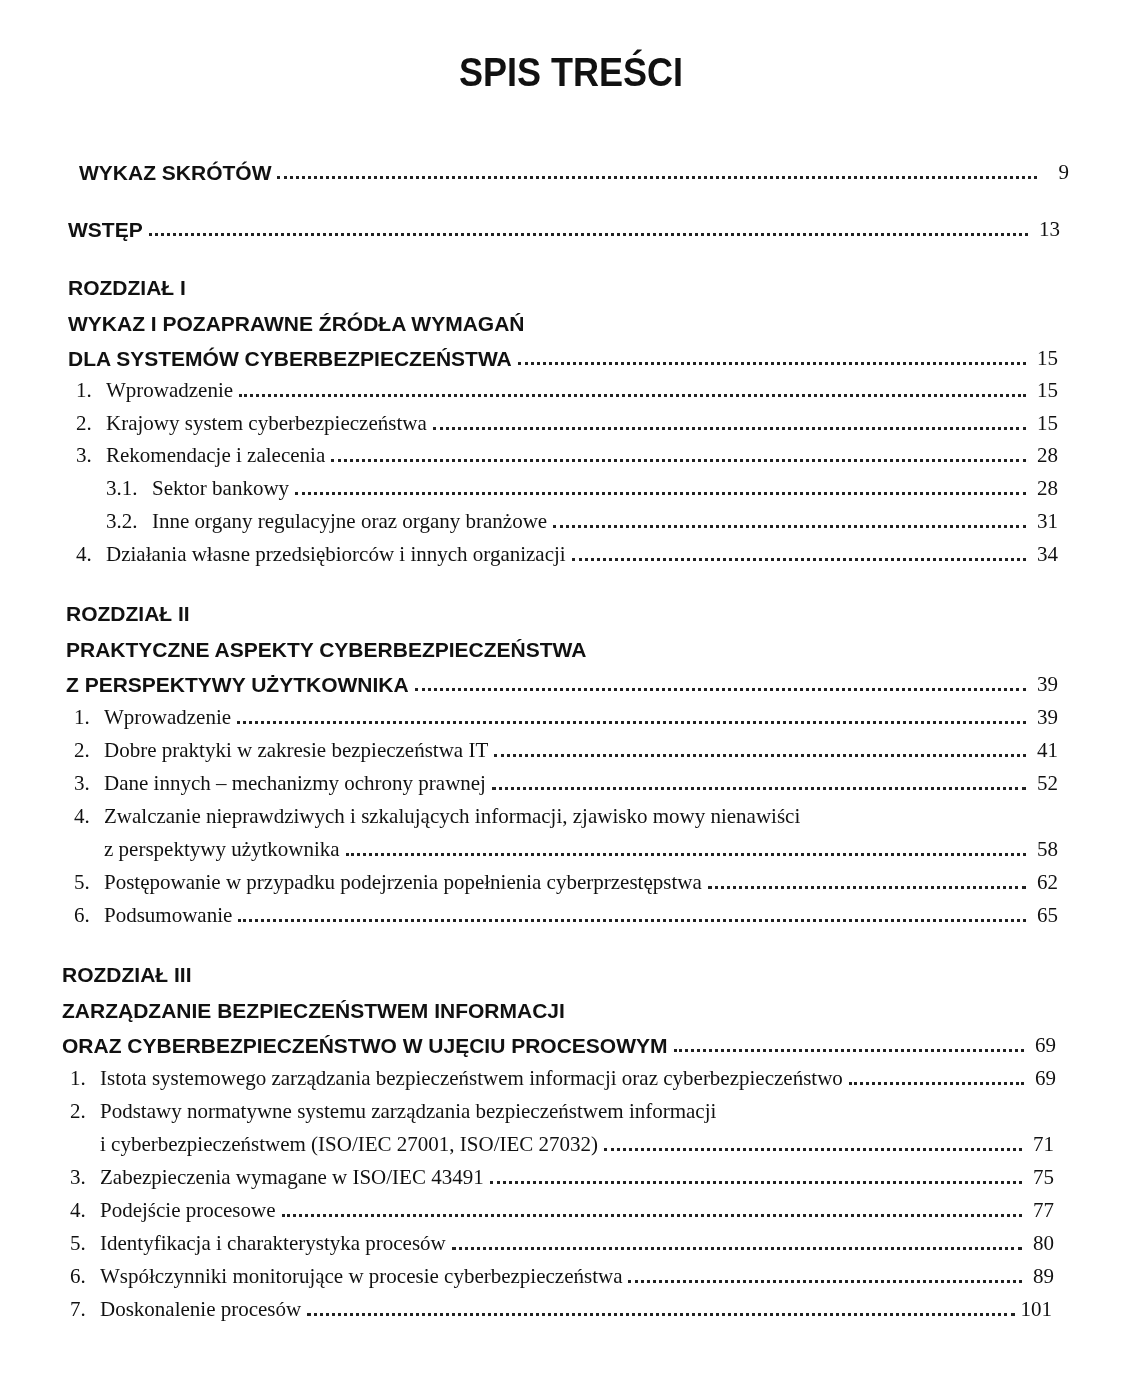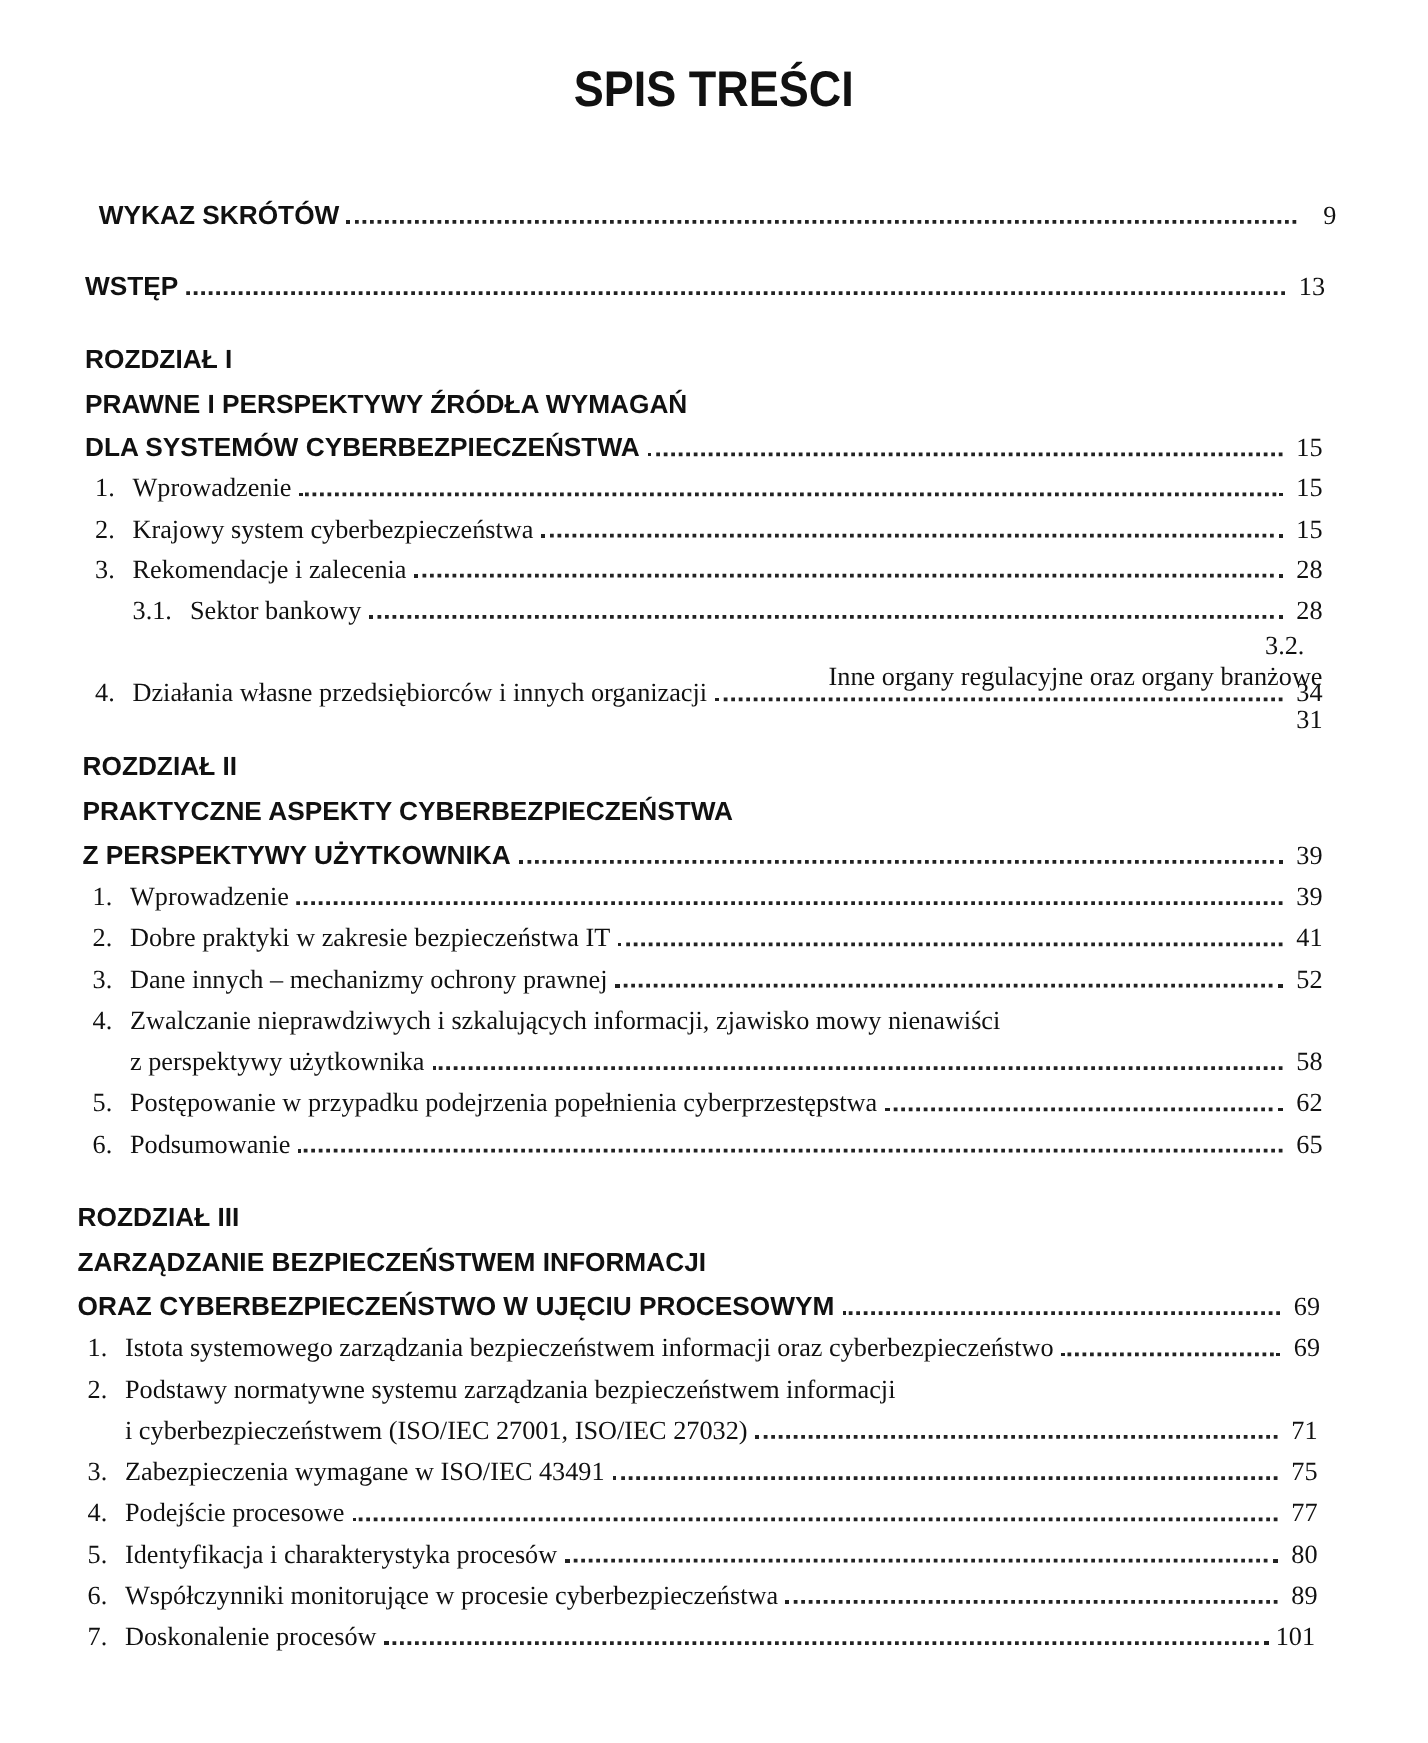--- a/index.html
+++ b/index.html
@@ -43,21 +43,21 @@
   <div class="row" style="top:212px; left:68px; width:992px;">
     <span class="head">WSTĘP</span>
     <span class="lead"></span>
     <span class="pg">13</span>
   </div>
 
   <div class="row" style="top:270px; left:68px;">
     <span class="head">ROZDZIAŁ I</span>
   </div>
   <div class="row" style="top:306px; left:68px;">
-    <span class="head">PRAWNE I PERSPEKTYWY ŹRÓDŁA WYMAGAŃ</span>
+    <span class="head">WYKAZ I POZAPRAWNE ŹRÓDŁA WYMAGAŃ</span>
   </div>
   <div class="row" style="top:341px; left:68px; width:990px;">
     <span class="head">DLA SYSTEMÓW CYBERBEZPIECZEŃSTWA</span>
     <span class="lead"></span>
     <span class="pg">15</span>
   </div>
   <div class="row" style="top:373px; left:76px; width:982px;">
     <span class="item num" style="width:30px">1.</span>
     <span class="item">Wprowadzenie</span>
     <span class="lead"></span>
@@ -74,21 +74,21 @@
     <span class="item">Rekomendacje i zalecenia</span>
     <span class="lead"></span>
     <span class="pg">28</span>
   </div>
   <div class="row" style="top:471px; left:106px; width:952px;">
     <span class="item num" style="width:46px">3.1.</span>
     <span class="item">Sektor bankowy</span>
     <span class="lead"></span>
     <span class="pg">28</span>
   </div>
-  <div class="row" style="top:504px; left:106px; width:952px;flex-direction:column;">
+  <div class="row" style="top:504px; left:106px; width:952px;">
     <span class="item num" style="width:46px">3.2.</span>
     <span class="item">Inne organy regulacyjne oraz organy branżowe</span>
     <span class="lead"></span>
     <span class="pg">31</span>
   </div>
   <div class="row" style="top:537px; left:76px; width:982px;">
     <span class="item num" style="width:30px">4.</span>
     <span class="item">Działania własne przedsiębiorców i innych organizacji</span>
     <span class="lead"></span>
     <span class="pg">34</span>

